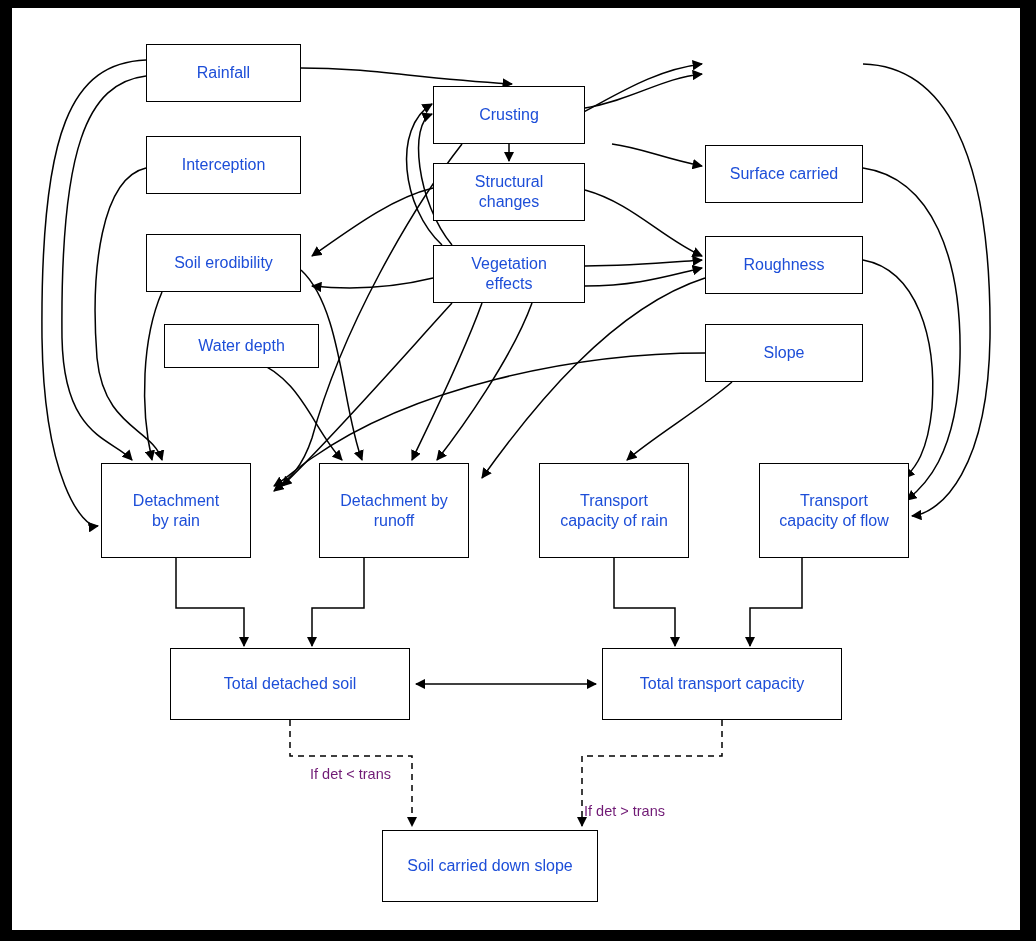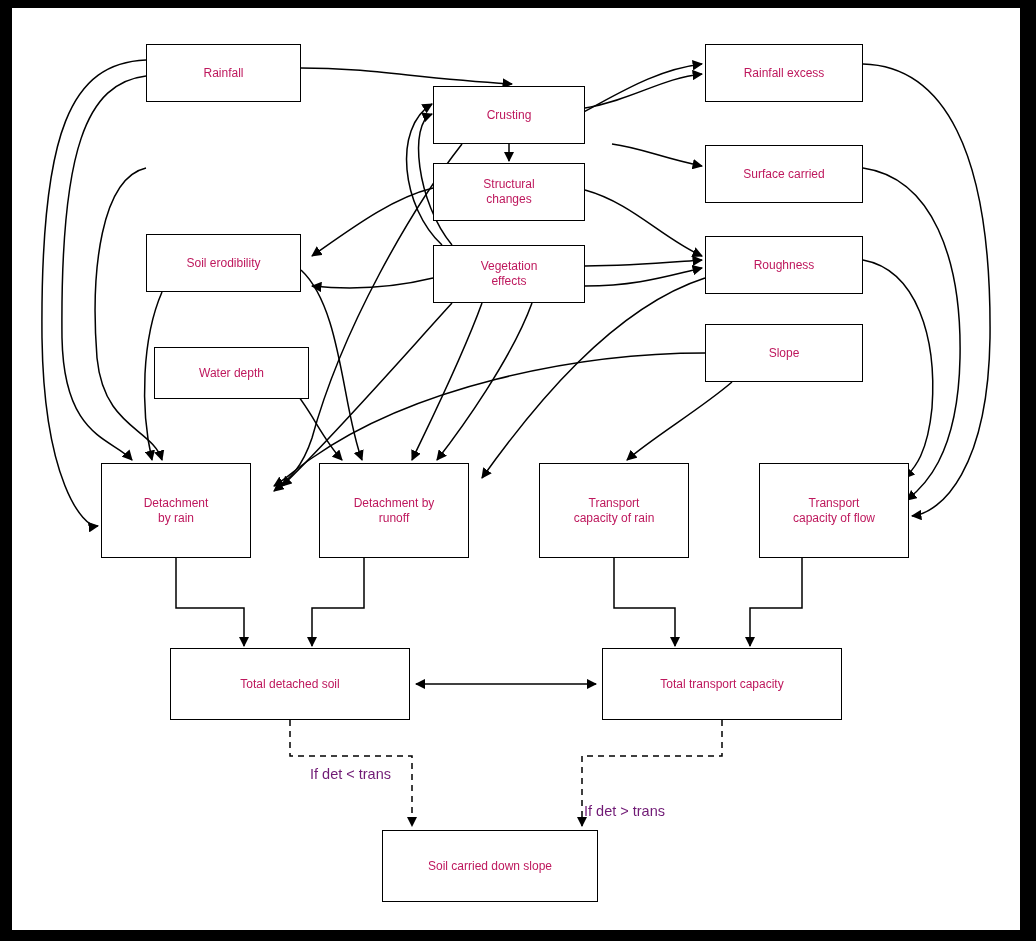--- a/index.html
+++ b/index.html
@@ -32,22 +32,22 @@
   }
   .node {
     position: absolute;
     box-sizing: border-box;
     border: 1.5px solid #000000;
     background: #ffffff;
     display: flex;
     align-items: center;
     justify-content: center;
     text-align: center;
-    font-size: 12px;
-    color: #be185d;
+    font-size: 16px;
+    color: #1d4ed8;
     line-height: 1.25;
     padding: 2px 13px;
     white-space: pre-line;
   }
   .edge-label {
     position: absolute;
     font-size: 14.5px;
     color: #701a75;
     white-space: nowrap;
     background: transparent;
@@ -137,34 +137,34 @@
       </g>
 
       <g fill="none" stroke="#000000" stroke-width="1.5" stroke-dasharray="6 5">
         <path d="M 278 712 L 278 748 L 400 748 L 400 818" marker-end="url(#arrow)"></path>
         <path d="M 710 712 L 710 748 L 570 748 L 570 818" marker-end="url(#arrow)"></path>
       </g>
     </svg>
 
     <div class="node" style="left:134px; top:36px; width:155px; height:58px;">Rainfall</div>
 
+    <div class="node" style="left:134px; top:128px; width:155px; height:58px;">Interception</div>
 
     <div class="node" style="left:134px; top:226px; width:155px; height:58px;">Soil  erodibility</div>
 
-    <div class="node" style="left:142px; top:316px; width:155px; height:52px;margin-top:23px;">Water depth</div>
+    <div class="node" style="left:152px; top:316px; width:155px; height:44px;">Water depth</div>
 
     <div class="node" style="left:421px; top:78px; width:152px; height:58px;">Crusting</div>
 
     <div class="node" style="left:421px; top:155px; width:152px; height:58px;">Structural
 changes</div>
 
     <div class="node" style="left:421px; top:237px; width:152px; height:58px;">Vegetation
 effects</div>
 
-    <div class="node" style="left:693px; top:36px; width:158px; height:58px;">Rainfall excess</div>
 
     <div class="node" style="left:693px; top:137px; width:158px; height:58px;">Surface carried</div>
 
     <div class="node" style="left:693px; top:228px; width:158px; height:58px;">Roughness</div>
 
     <div class="node" style="left:693px; top:316px; width:158px; height:58px;">Slope</div>
 
     <div class="node" style="left:89px; top:455px; width:150px; height:95px;">Detachment
 by rain</div>
 

